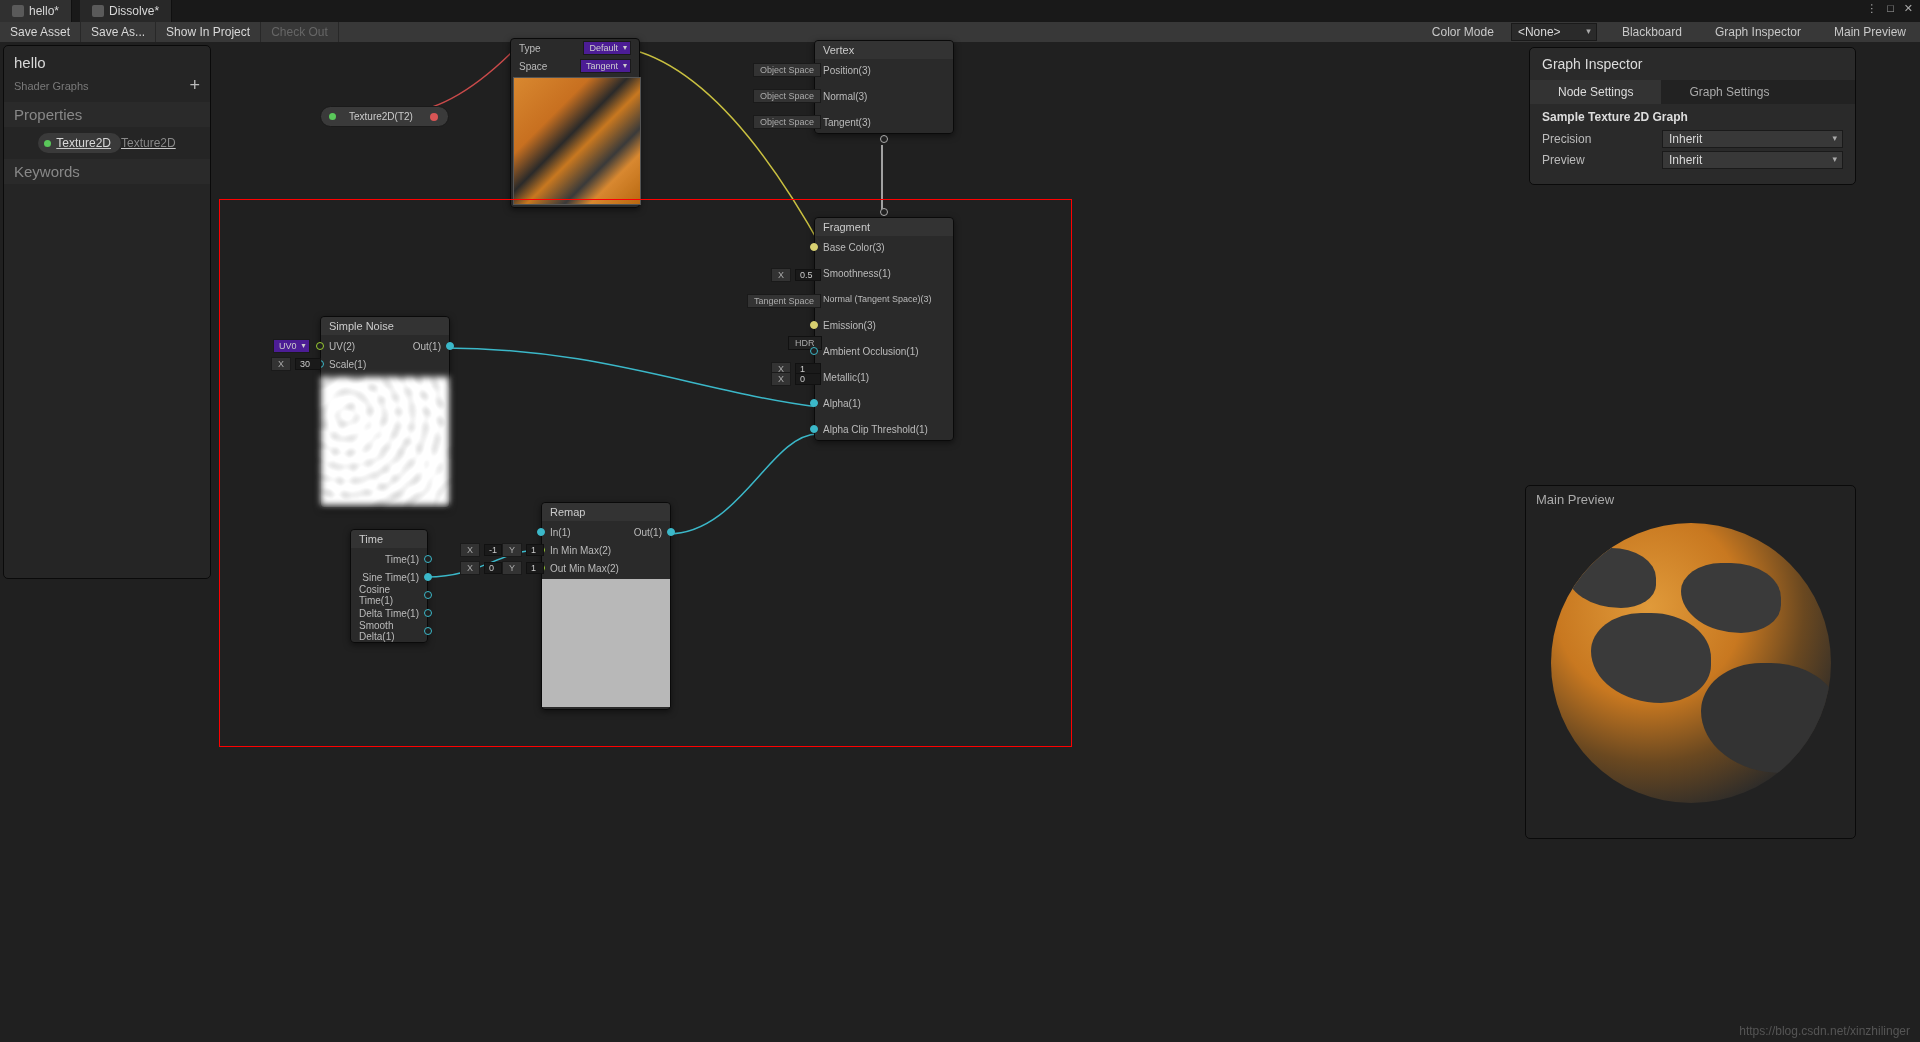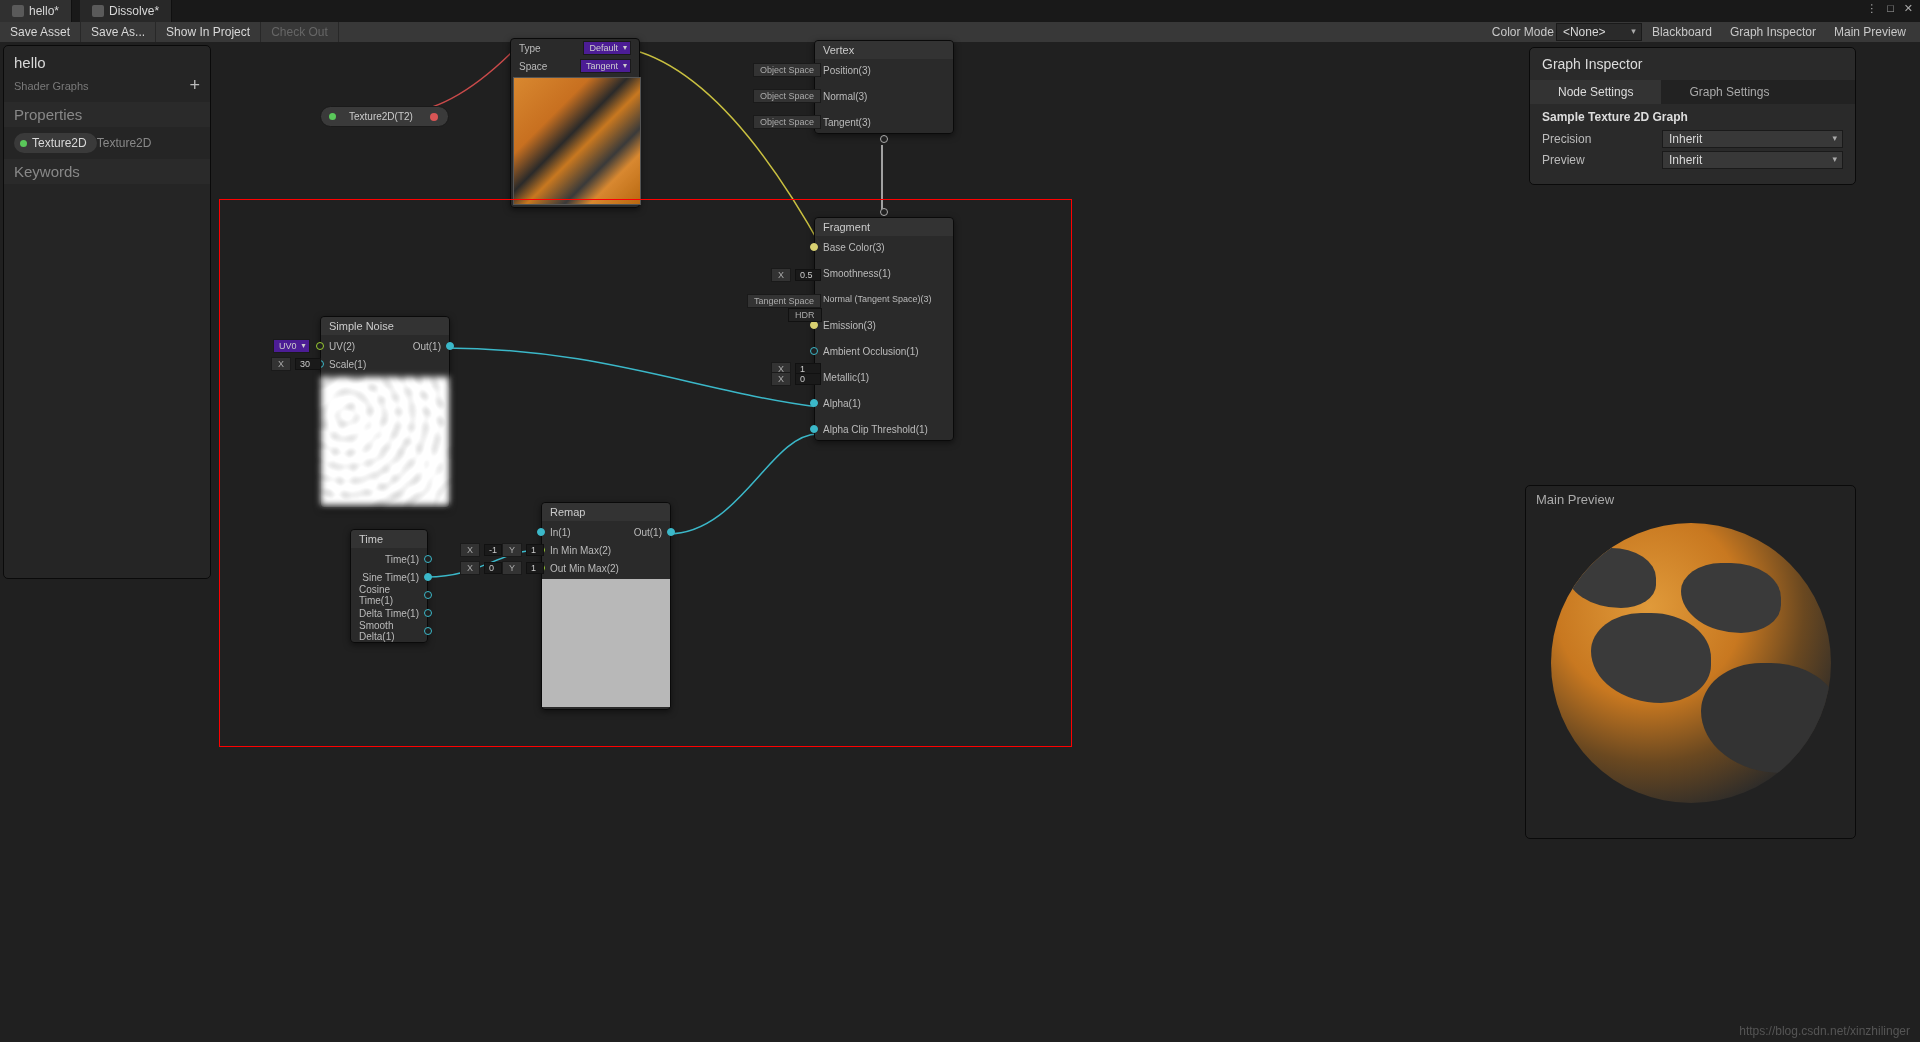--- a/index.html
+++ b/index.html
@@ -10,36 +10,36 @@
 .tab { padding: 3px 12px; background: #282828; color: #d8d8d8; font-size: 12px; display: flex; align-items: center; gap: 5px; border-right: 1px solid #101010; height: 100%; cursor: pointer; }
 .tab:first-child { background: #303030; }
 .tab-icon { width: 12px; height: 12px; background: #5a5a5a; border-radius: 2px; }
 .win-controls { position: absolute; right: 4px; top: 2px; display: flex; gap: 4px; color: #aaa; }
 .win-controls span { cursor: pointer; padding: 0 3px; }
 
 
 .toolbar { height: 20px; background: #383838; display: flex; align-items: center; }
 .toolbar button { background: transparent; border: none; color: #d8d8d8; padding: 2px 10px; font-size: 12px; cursor: pointer; border-right: 1px solid #282828; height: 100%; }
 .toolbar button.disabled { color: #666; }
-.toolbar-right { margin-left: auto; display: flex; align-items: center; gap: 2px; padding-right: 6px; }
+.toolbar-right { margin-left: auto; display: flex; align-items: center; gap: 17px; padding-right: 6px; }
 .toolbar-right span { font-size: 12px; }
 .dropdown { background: #2a2a2a; color: #d8d8d8; border: 1px solid #1a1a1a; padding: 1px 20px 1px 6px; position: relative; font-size: 12px; min-width: 86px; display: inline-block; }
 .dropdown::after { content: "▾"; position: absolute; right: 5px; color: #aaa; font-size: 9px; top: 2px; }
 .toolbar-right button { background: #383838; border: none; color: #c8c8c8; padding: 2px 8px; font-size: 12px; cursor: pointer; }
 
 
 .main { position: absolute; top: 42px; bottom: 0; left: 0; right: 0; background: #202020; }
 
 
 .blackboard { position: absolute; left: 3px; top: 3px; width: 208px; height: 534px; background: #252525; border: 1px solid #0a0a0a; border-radius: 5px; }
 .blackboard h2 { font-size: 15px; color: #d8d8d8; padding: 8px 10px 2px; font-weight: normal; }
 .blackboard .subtitle { color: #7a7a7a; font-size: 11px; padding: 2px 10px 6px; display: flex; justify-content: space-between; align-items: center; }
 .plus { font-size: 18px; color: #bbb; cursor: pointer; }
 .bb-section { background: #2a2a2a; color: #888; font-size: 15px; padding: 4px 10px; }
-.bb-row { display: flex; justify-content: flex-start; align-items: center; padding: 6px 10px; }
+.bb-row { display: flex; justify-content: center; align-items: center; padding: 6px 10px; text-decoration: underline; }
 .pill { background: #3a3a3a; border-radius: 11px; padding: 3px 10px 3px 6px; display: flex; align-items: center; gap: 5px; color: #d8d8d8; cursor: pointer; font-size: 12px; }
 .dot-green { width: 7px; height: 7px; background: #5ac85a; border-radius: 50%; }
 .bb-row .type { color: #888; font-size: 12px; }
 .red-box { position: absolute; border: 1.5px solid #ff0000; left: 219px; top: 157px; width: 853px; height: 548px; pointer-events: none; }
 
 
 .node { position: absolute; background: rgba(42,42,42,0.97); border: 1px solid #0a0a0a; border-radius: 4px; box-shadow: 0 2px 6px rgba(0,0,0,.5); }
 .node-header { background: #333; padding: 3px 8px; font-size: 11px; color: #ccc; border-radius: 4px 4px 0 0; }
 .node-body { padding: 2px 0; }
 .port-row { display: flex; align-items: center; height: 18px; position: relative; padding: 0 8px; }
@@ -215,21 +215,21 @@
       <div style="position:absolute;left:-44px;top:50px;"><span class="field-prefix">X</span><span class="field-box">0.5</span></div>
       <div class="port-row" style="margin-top:8px;">
           <span class="port in pink"></span>
           <span class="port-label" style="font-size:9px">Normal (Tangent Space)(3)</span>
         </div>
       <div style="position:absolute;left:-68px;top:76px;"><span class="field-prefix">Tangent Space</span></div>
       <div class="port-row" style="margin-top:8px;">
           <span class="port in yellow"></span>
           <span class="port-label">Emission(3)</span>
         </div>
-      <div style="position:absolute;left:-36px;top:90px;padding-left:9px;"><span class="field-prefix" style="background:#222;border-color:#111;">HDR</span></div>
+      <div style="position:absolute;left:-36px;top:118px;padding-left:9px;"><span class="field-prefix" style="background:#222;border-color:#111;">HDR</span></div>
       <div class="port-row" style="margin-top:8px;">
           <span class="port in open-cyan"></span>
           <span class="port-label">Ambient Occlusion(1)</span>
         </div>
       <div style="position:absolute;left:-44px;top:144px;"><span class="field-prefix">X</span><span class="field-box">1</span></div>
       <div class="port-row" style="margin-top:8px;">
           <span class="port in open-cyan"></span>
           <span class="port-label">Metallic(1)</span>
         </div>
       <div style="position:absolute;left:-44px;top:154px;"><span class="field-prefix">X</span><span class="field-box">0</span></div>

